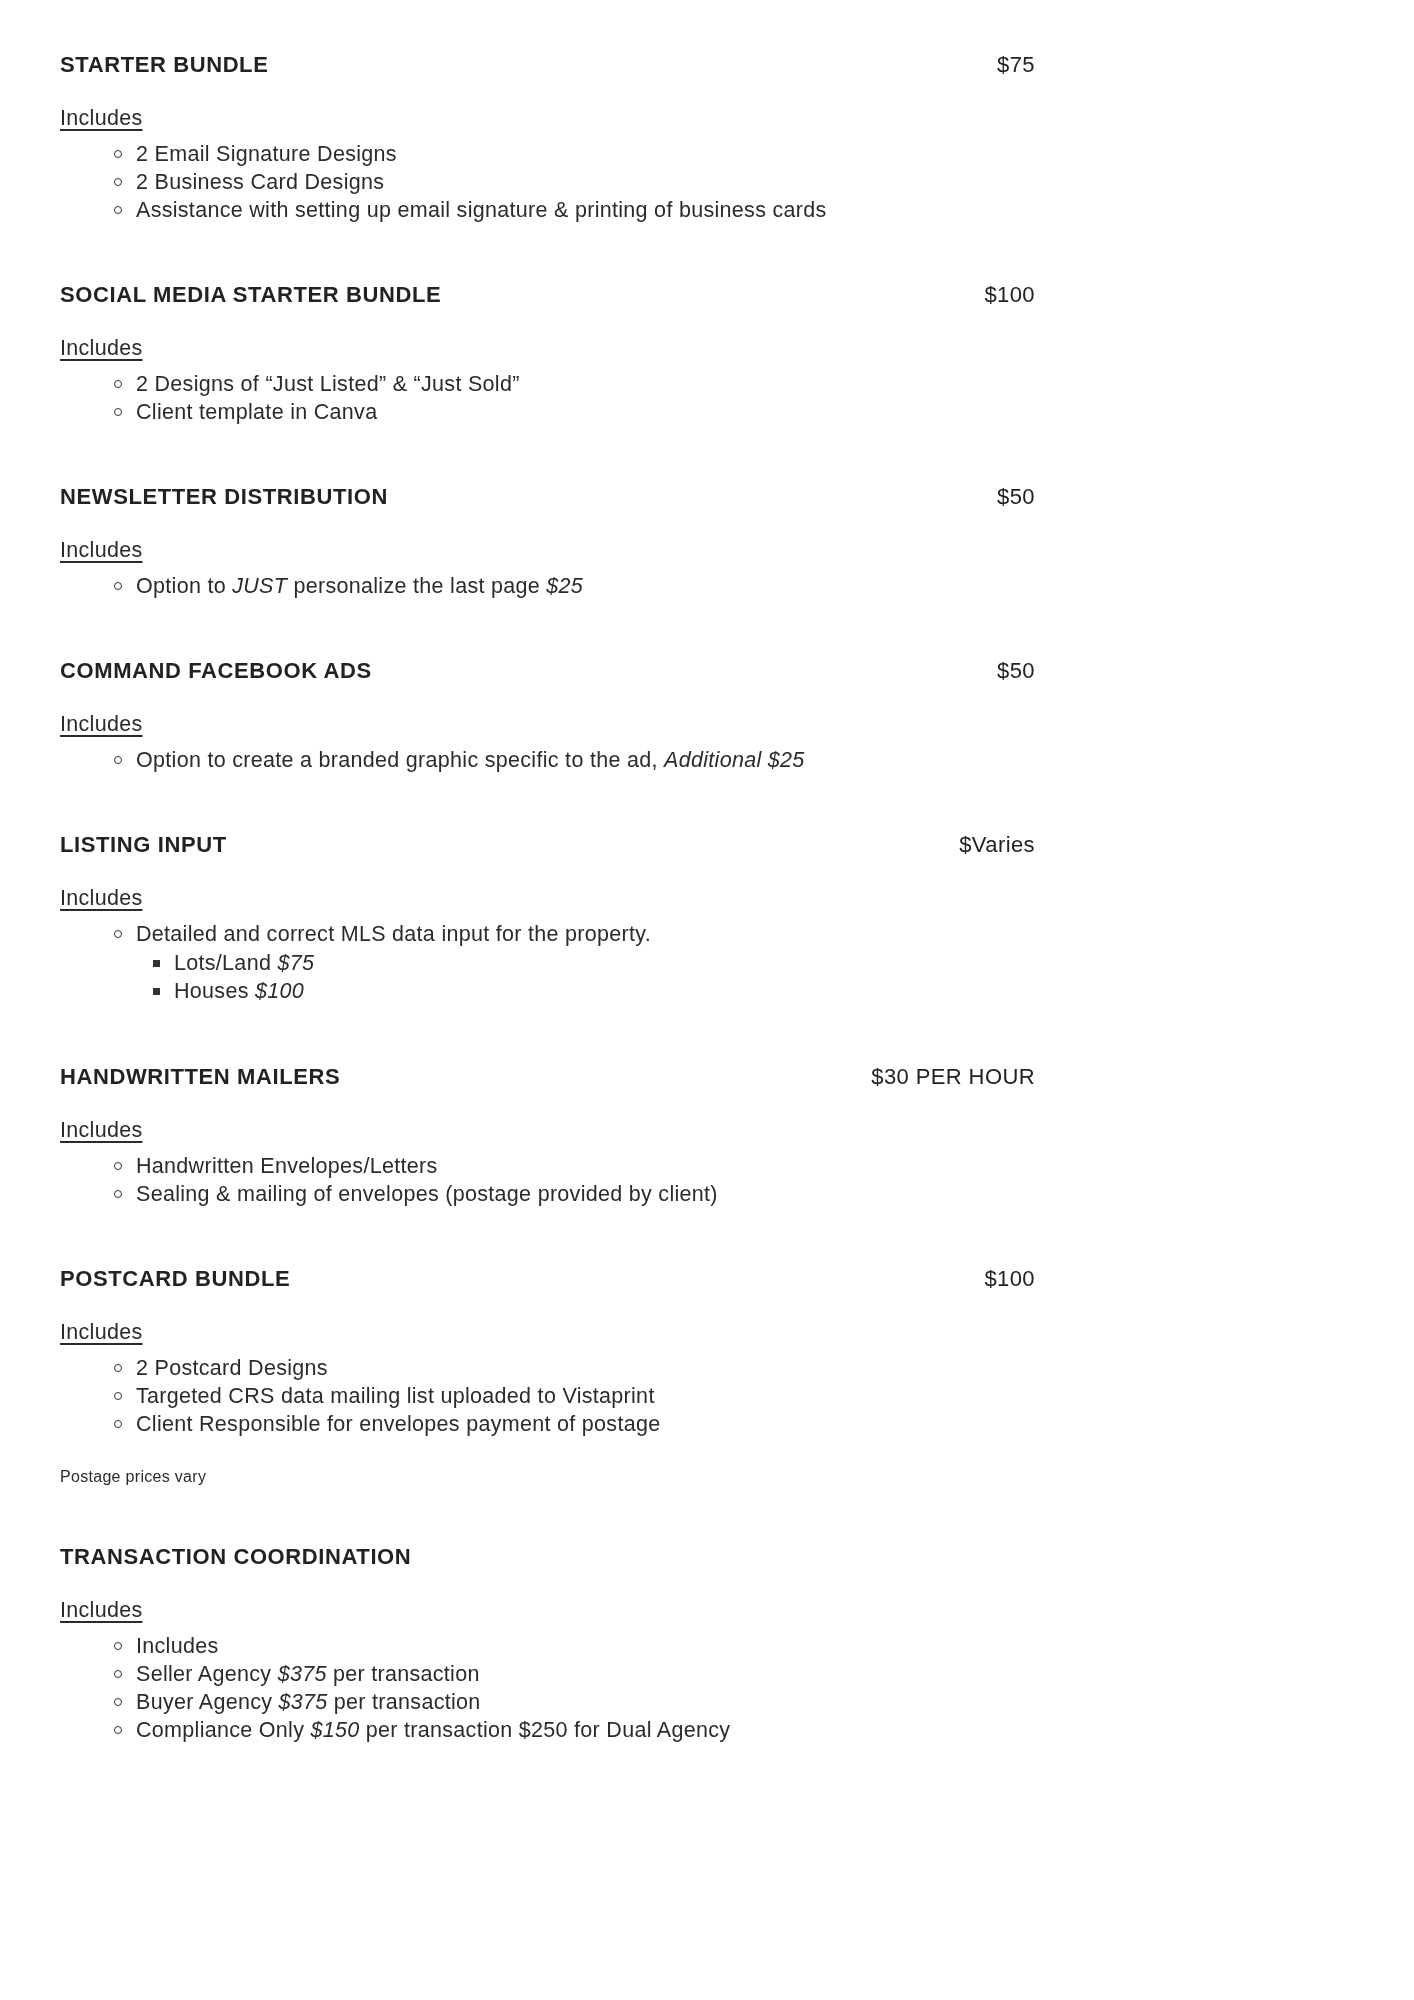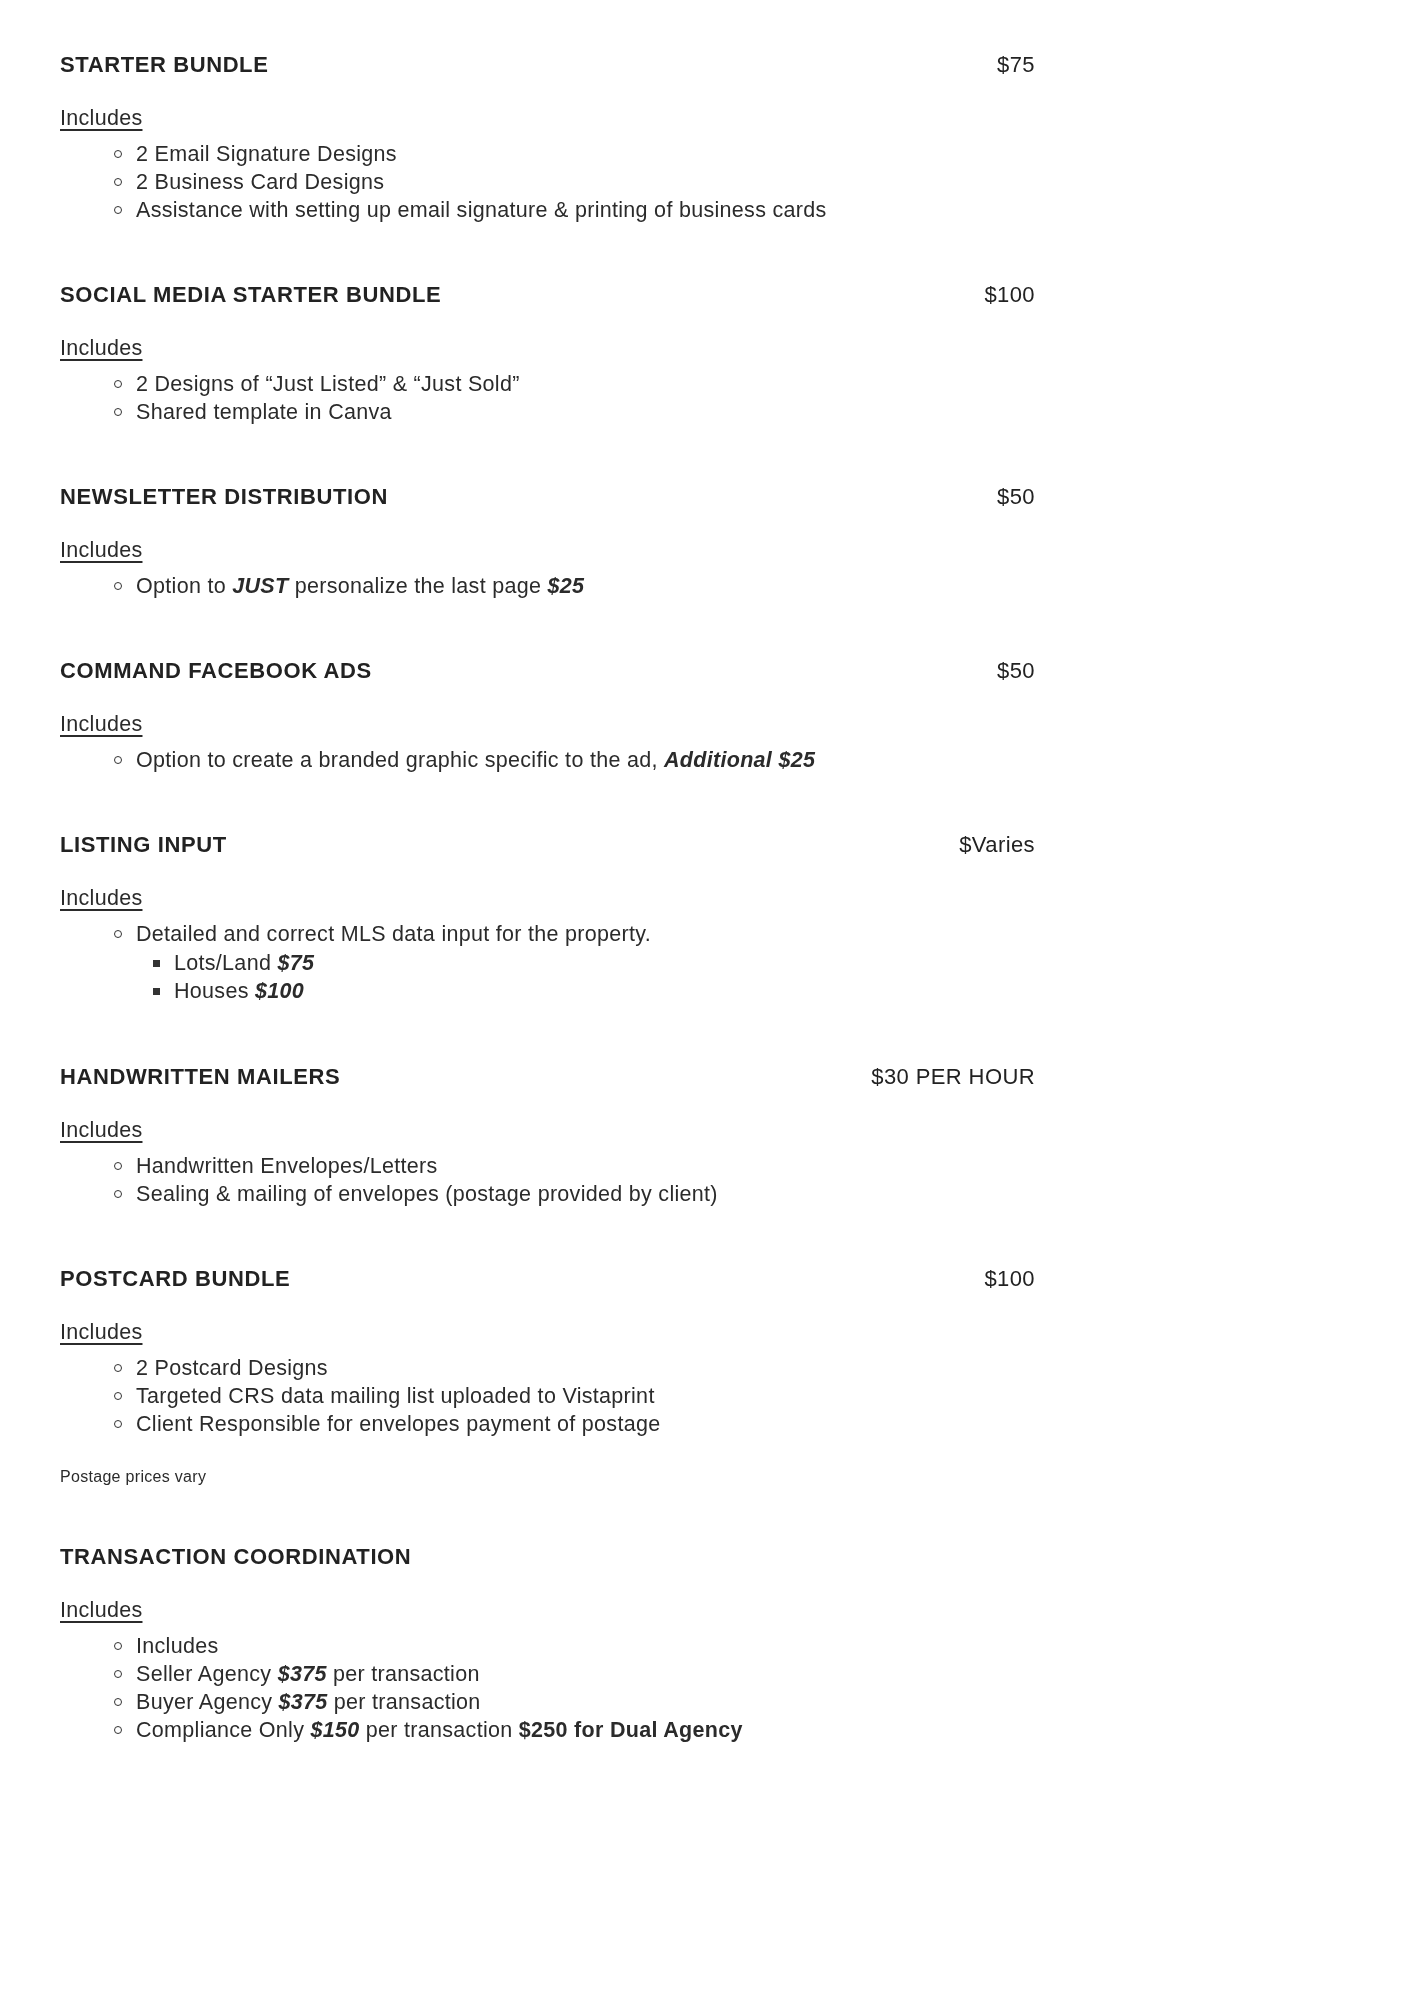--- a/index.html
+++ b/index.html
@@ -84,21 +84,21 @@
     margin-top: 10px;
     background: #333333;
   }
   .item-text {
     white-space: pre-wrap;
   }
   .item-body {
     flex: 1 1 auto;
     min-width: 0;
   }
-  .text-run.b { font-weight: 700; }
+  .text-run.b { font-weight: 400; }
   .text-run.i { font-style: italic; }
   .section-note {
     margin: 30px 0 0 0;
     font-size: 16px;
     letter-spacing: 0.3px;
   }
   .section.extra-gap {
     margin-top: 26px;
   }
 </style>
@@ -143,21 +143,21 @@
         <li class="list-item">
           <span class="bullet-col">
             <span class="bullet-circle"></span>
           </span>
           <span class="item-body"><span class="item-text"><span class="text-run">2 Designs of “Just Listed” &amp; “Just Sold”</span></span></span>
         </li>
         <li class="list-item">
           <span class="bullet-col">
             <span class="bullet-circle"></span>
           </span>
-          <span class="item-body"><span class="item-text"><span class="text-run">Shared template in Canva</span></span></span>
+          <span class="item-body"><span class="item-text"><span class="text-run">Client template in Canva</span></span></span>
         </li>
       </ul>
     </section>
     <section class="section">
       <div class="section-header">
         <h2 class="section-title">NEWSLETTER DISTRIBUTION</h2>
         <div class="section-price">$50</div>
       </div>
       <p class="includes-label">Includes</p>
       <ul class="item-list l1">

